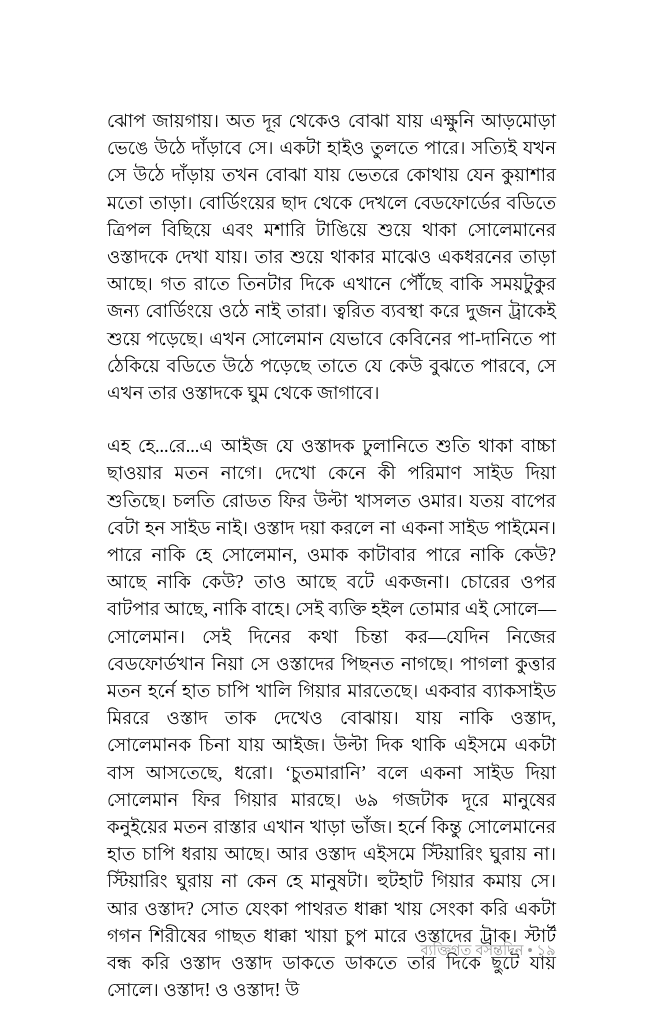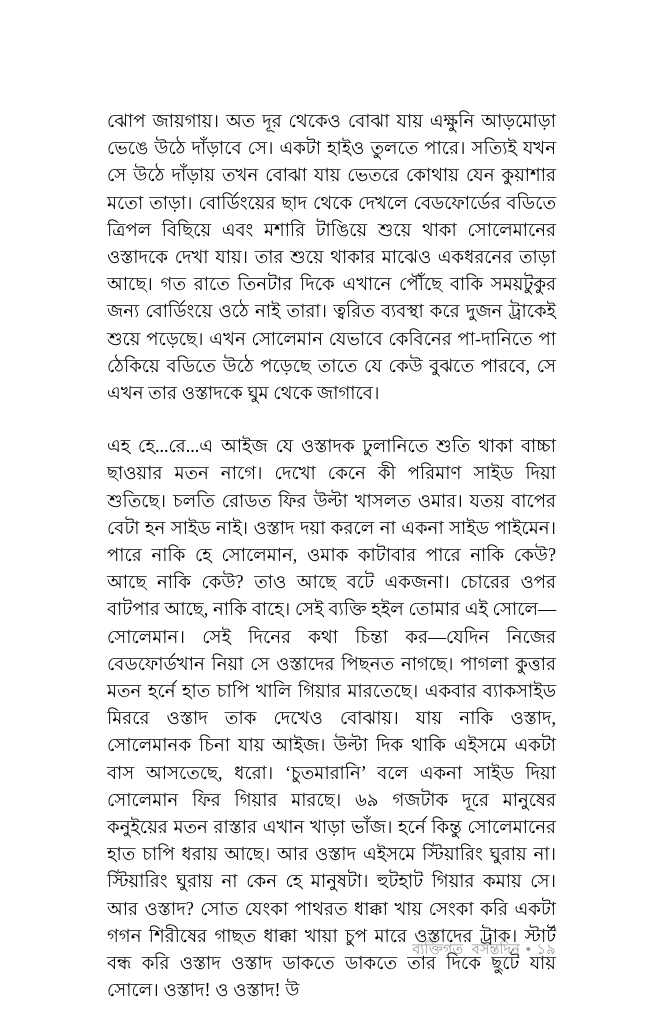--- a/index.html
+++ b/index.html
@@ -54,21 +54,21 @@
 
   .footer {
     position: absolute;
     left: 107px;
     top: 940px;
     width: 449px;
     text-align: right;
     font-size: 14.5px;
     line-height: 20px;
     color: #9a9a9a;
-    font-family: Liberation Mono, monospace;
+    font-family: Liberation Sans, sans-serif;
     white-space: nowrap;
   }
 
   .footer .sep {
     display: inline-block;
     padding: 0 4px;
   }
 
   .footer .folio {
     letter-spacing: 0.3px;

